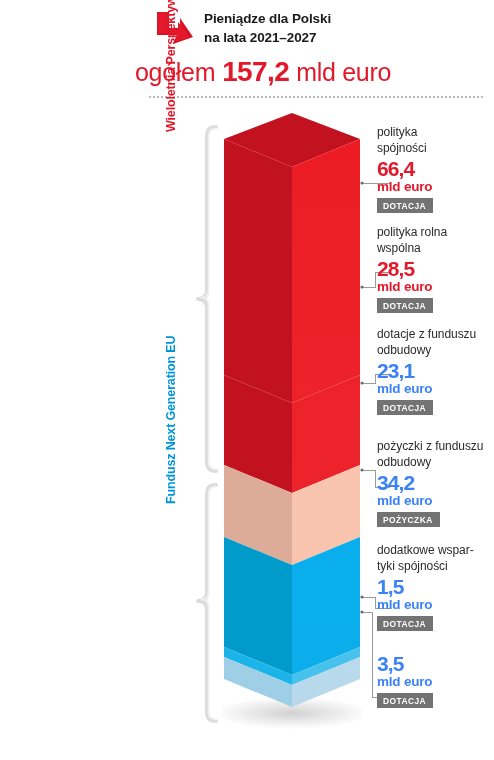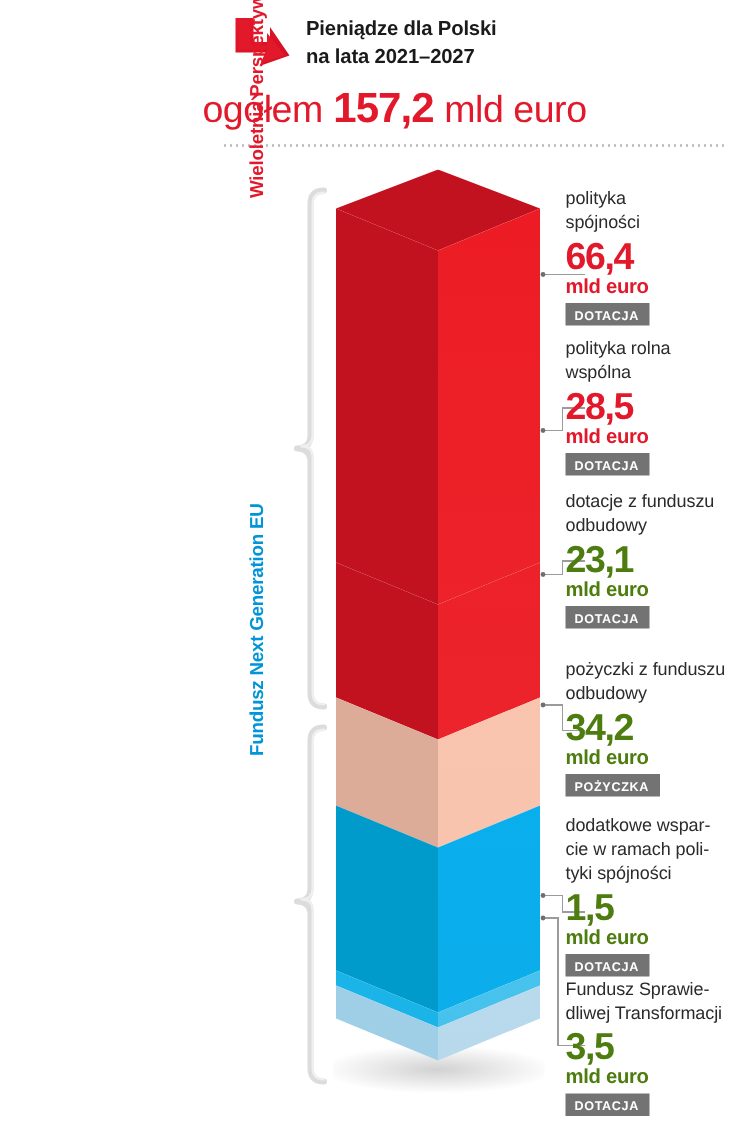--- a/index.html
+++ b/index.html
@@ -97,21 +97,21 @@
     width: 118px;
   }
   .callout .co-title {
     font-size: 12px;
     line-height: 1.34;
     color: #2b2b2b;
     letter-spacing: -0.05px;
   }
   .callout .co-title .ln { display: block; }
   .callout .co-value {
-    font-size: 25px;
+    font-size: 21px;
     font-weight: bold;
     line-height: 1.04;
     letter-spacing: -0.9px;
     margin-top: 2px;
   }
   .callout .co-unit {
     font-size: 13.5px;
     font-weight: bold;
     line-height: 1.05;
     letter-spacing: -0.2px;
@@ -122,21 +122,21 @@
     background: #737373;
     color: #ffffff;
     font-size: 8.4px;
     font-weight: bold;
     letter-spacing: 0.45px;
     padding: 2.5px 7px 2.5px 6px;
   }
   .callout.red  .co-value,
   .callout.red  .co-unit  { color: #e2182b; }
   .callout.blue .co-value,
-  .callout.blue .co-unit  { color: #4d7c0f; }
+  .callout.blue .co-unit  { color: #3b82f6; }
 
   
   #overlay {
     position: absolute;
     left: 0; top: 0;
     width: 494px; height: 760px;
     pointer-events: none;
   }
 </style>
 </head>
@@ -282,31 +282,26 @@
       <span class="ln">odbudowy</span>
     </div>
     <div class="co-value">34,2</div>
     <div class="co-unit">mld euro</div>
     <div class="co-badge">POŻYCZKA</div>
   </div>
 
   <div class="callout blue" style="top:542px">
     <div class="co-title">
       <span class="ln">dodatkowe wspar-</span>
-      <span class="ln">cie w ramach poli-</span>
       <span class="ln">tyki spójności</span>
     </div>
     <div class="co-value">1,5</div>
     <div class="co-unit">mld euro</div>
     <div class="co-badge">DOTACJA</div>
   </div>
 
   <div class="callout blue" style="top:651px">
-    <div class="co-title">
-      <span class="ln">Fundusz Sprawie-</span>
-      <span class="ln">dliwej Transformacji</span>
-    </div>
     <div class="co-value">3,5</div>
     <div class="co-unit">mld euro</div>
     <div class="co-badge">DOTACJA</div>
   </div>
 
 </div>
 
 </body></html>

